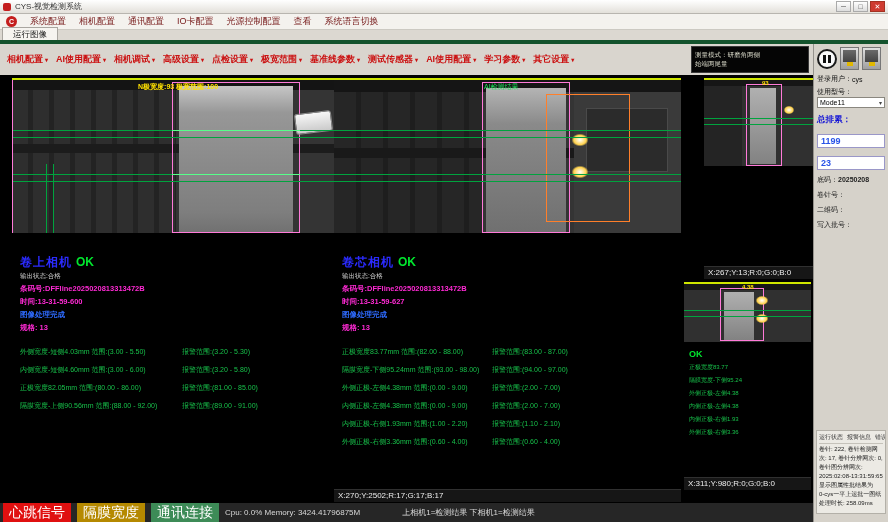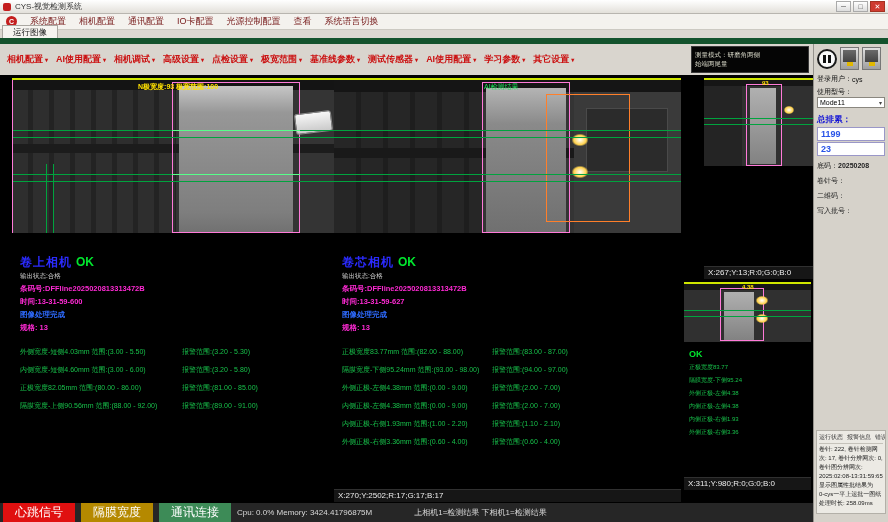--- a/index.html
+++ b/index.html
@@ -13,21 +13,21 @@
 .t-text{font-size:8px;color:#333;flex:1;}
 .winbtn{width:15px;height:11px;font-size:7px;line-height:9px;text-align:center;color:#444;margin-left:2px;border:1px solid #aaa;background:linear-gradient(#fff,#ddd);flex:none;}
 .winbtn.close{background:#cf3b30;color:#fff;border-color:#a33222;}
 
 
 .menubar{position:absolute;left:0;top:14px;width:888px;height:16px;background:#f4f2ee;border-bottom:1px solid #ccc9c2;display:flex;align-items:center;gap:13px;padding:0 6px;z-index:5;}
 .logo{width:11px;height:11px;border-radius:50%;background:#c41e1e;color:#fff;font-size:7px;line-height:11px;text-align:center;font-weight:bold;flex:none;}
 .menu-item{font-size:9px;color:#7a2020;cursor:default;}
 
 
-.tabstrip{position:absolute;left:0;top:30px;width:888px;height:14px;background:#dcd8d1;border-bottom:6px solid #14532d;display:flex;align-items:flex-end;padding:0 2px;z-index:5;}
+.tabstrip{position:absolute;left:0;top:30px;width:888px;height:14px;background:#dcd8d1;border-bottom:4px solid #14532d;display:flex;align-items:flex-end;padding:0 2px;z-index:5;}
 .tab{font-size:8.5px;color:#222;background:#f6f4f0;border:1px solid #a9a6a0;border-bottom:none;padding:0 10px;height:13px;line-height:12px;}
 
 
 .toolbar{position:absolute;left:0;top:44px;width:813px;height:31px;background:#d9d5ce;display:flex;align-items:center;gap:2px;padding:0 4px;z-index:5;}
 .tbtn{display:flex;align-items:center;gap:2px;font-size:9px;font-weight:bold;color:#cb1212;padding:3px 3px;flex:none;}
 .tbtn .caret{font-size:6px;color:#cb1212;}
 .tb-info{margin-left:auto;width:118px;height:27px;background:#050505;border:1px solid #3a3a3a;color:#d8d8c8;font-size:6.5px;line-height:9px;padding:3px;flex:none;}
 
 
 .view{position:absolute;top:77px;height:425px;background:#000;}
@@ -113,30 +113,30 @@
 .sp-btnrow{display:flex;gap:3px;align-items:center;margin-bottom:4px;}
 .pausebtn{width:20px;height:20px;border-radius:50%;background:#fafafa;border:2px solid #1a1a1a;display:flex;align-items:center;justify-content:center;gap:2px;flex:none;}
 .pbar{width:3px;height:8px;background:#111;}
 .thumbbtn{width:19px;height:23px;border:1px solid #777;background:linear-gradient(#e0e0e0,#9f9f9f);position:relative;flex:none;}
 .thumb-img{position:absolute;left:2px;top:2px;right:2px;height:12px;background:linear-gradient(#6a6a6a,#444);}
 .thumb-dot{position:absolute;left:6px;bottom:3px;width:6px;height:4px;background:#e2b800;}
 .sp-row{display:flex;align-items:center;font-size:7px;color:#111;margin-top:3px;white-space:nowrap;}
 .sp-combo{flex:1;background:#fff;border:1px solid #8a877f;font-size:7px;padding:0 2px;height:11px;line-height:10px;display:flex;justify-content:space-between;overflow:hidden;}
 .sp-caret{font-size:6px;color:#444;}
 .sp-blue{font-size:8.5px;font-weight:bold;color:#1313d6;margin-top:6px;}
-.sp-count{background:#fff;border:1px solid #9a97c8;color:#2853e8;font-size:9px;font-weight:bold;height:14px;line-height:12px;padding:0 3px;margin-top:1px;}
+.sp-count{background:#fff;border:1px solid #9a97c8;color:#2853e8;font-size:9px;font-weight:bold;height:14px;line-height:12px;padding:0 3px;margin-top:8px;}
 .sp-field{font-size:7px;color:#222;margin-top:5px;white-space:nowrap;}
 .sp-field .fv{font-weight:bold;}
 .sp-stats{position:absolute;left:2px;right:2px;top:386px;height:84px;background:#eceae4;border:1px solid #b3b0a8;padding:2px;overflow:hidden;}
 .sp-tabs{display:flex;gap:4px;font-size:6px;color:#333;border-bottom:1px solid #c5c2ba;padding-bottom:1px;white-space:nowrap;}
 .sp-line{font-size:6px;color:#222;margin-top:2px;line-height:7px;white-space:nowrap;}
 
 
 #bottombar{position:absolute;left:0;top:503px;width:813px;height:19px;background:#262626;display:flex;align-items:center;gap:6px;padding:0 3px;z-index:5;}
-.chip{font-size:12px;color:#fff;padding:1px 12px;flex:none;}
+.chip{font-size:14px;color:#fff;padding:1px 6px;flex:none;}
 .chip-red{background:#e01010;}
 .chip-yellow{background:#b58900;}
 .chip-green{background:#3d8b57;}
 .sb-text{font-size:8px;color:#d8d8d8;white-space:nowrap;}
 .sb-results{font-size:8px;color:#d8d8d8;margin-left:36px;white-space:nowrap;}
 </style>
 </head>
 <body>
 
 <div id="app">

